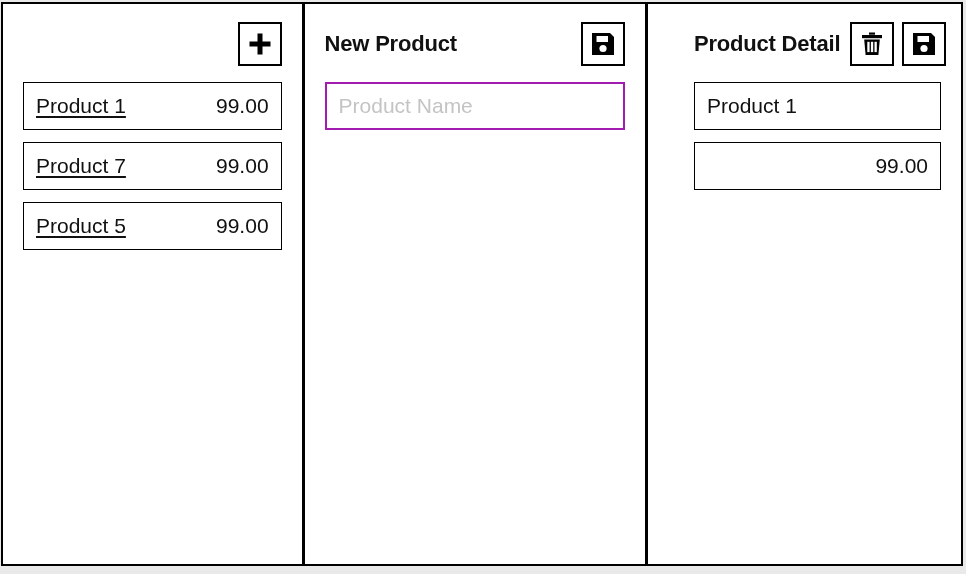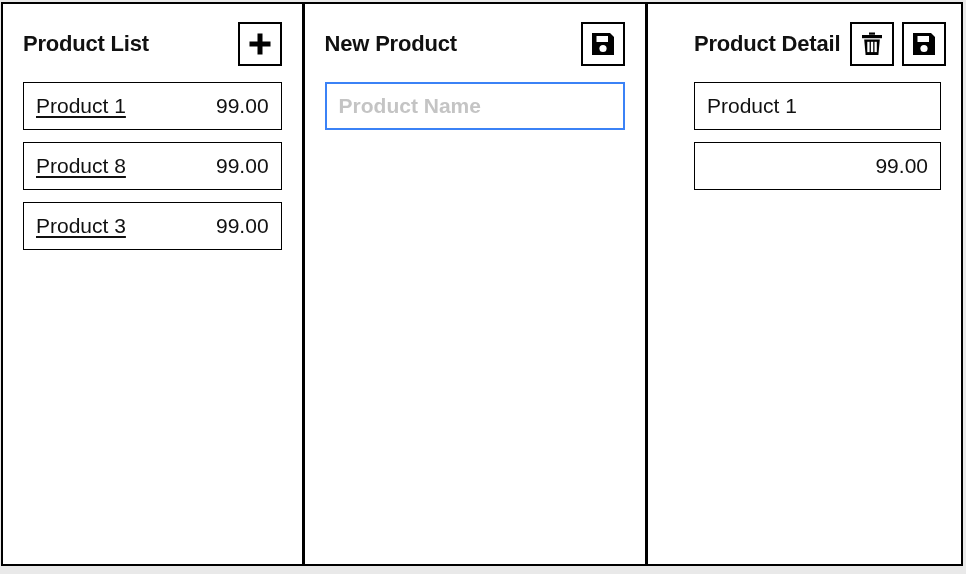--- a/index.html
+++ b/index.html
@@ -126,67 +126,65 @@
     height: 48px;
     margin-bottom: 12px;
     font-family: "Liberation Sans", sans-serif;
     font-size: 21px;
     color: #111111;
     background: #ffffff;
     padding: 0 12px;
     outline: none;
   }
   .field-empty {
-    border: 2px solid #3b82f6;
-    font-weight: bold;
+    border: 2px solid #a21caf;
   }
   .field-filled {
     border: 1.5px solid #000000;
   }
   .field::placeholder {
     color: #c4c4c4;
     opacity: 1;
   }
   .field-right { text-align: right; }
 </style>
 </head>
 <body>
 
 <div id="app-frame">
 
   <div class="panel panel-left">
     <div class="panel-inner">
 
       <div class="panel-header">
-        <div class="panel-title">Product List</div>
         <div class="header-spacer"></div>
         <button class="icon-btn">
           <span>
             <svg class="icon-svg" width="26" height="26" viewBox="0 0 26 26" aria-hidden="true">
               <rect x="10.5" y="2.5" width="5" height="21" fill="#000000"></rect>
               <rect x="2.5" y="10.5" width="21" height="5" fill="#000000"></rect>
             </svg>
           </span>
         </button>
       </div>
 
       <div class="list">
 
         <div class="list-row">
           <span class="row-link">Product 1</span>
           <span class="row-price">99.00</span>
         </div>
 
         <div class="list-row">
-          <span class="row-link">Product 8</span>
+          <span class="row-link">Product 7</span>
           <span class="row-price">99.00</span>
         </div>
 
         <div class="list-row">
-          <span class="row-link">Product 3</span>
+          <span class="row-link">Product 5</span>
           <span class="row-price">99.00</span>
         </div>
 
       </div>
     </div>
   </div>
 
   <div class="panel panel-middle">
     <div class="panel-inner">
 

